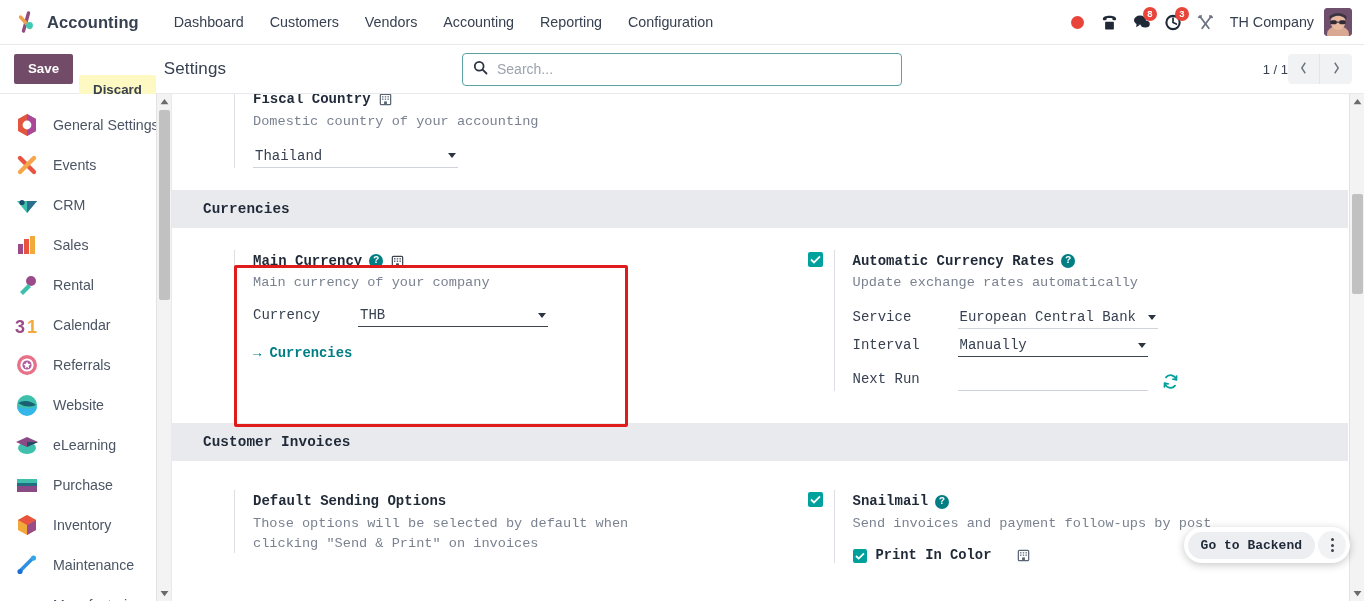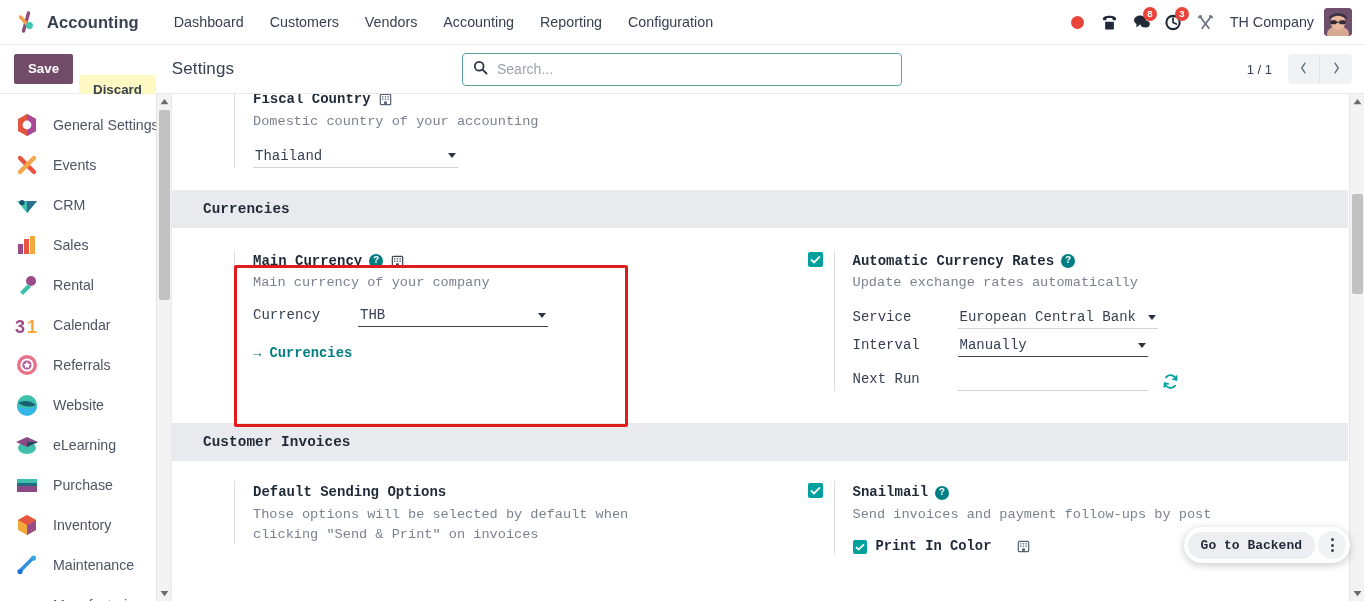--- a/index.html
+++ b/index.html
@@ -54,28 +54,28 @@
     height: 49px; min-height: 49px; background: #fff;
     display: flex; align-items: center; padding: 0 12px 0 14px;
     border-bottom: 1px solid #e7e9ed; position: relative;
   }
   .btn {
     font-size: 13.3px; font-weight: 600; border-radius: 2px; border: 1px solid transparent;
     padding: 6px 13px; cursor: pointer; line-height: 1.2; font-family: inherit;
   }
   .btn-save { background: #714b67; color: #fff; }
   .btn-discard { background: #fef9c3; color: #374151; margin-left: 6px; margin-top: 42px; }
-  .breadcrumb { font-size: 17px; color: #374151; margin-left: 16px; letter-spacing: .1px; }
+  .breadcrumb { font-size: 17px; color: #374151; margin-left: 8px; letter-spacing: .1px; }
   .searchbox {
     position: absolute; left: 462px; width: 440px; height: 33px;
     border: 1px solid #5ba2a4; border-radius: 4px; background: #fff;
     display: flex; align-items: center; padding: 0 10px; gap: 9px;
   }
   .search-ph { font-size: 14px; color: #9ba3ad; }
-  .pager { margin-left: auto; display: flex; align-items: center; gap: 16px; }
+  .pager { margin-left: auto; display: flex; align-items: center; gap: 0; }
   .pager-text { font-size: 13px; color: #374151; white-space: nowrap; }
   .pager-btns { display: flex; }
   .pager-btn {
     width: 32px; height: 30px; background: #f1f2f4; border: none; cursor: pointer;
     display: flex; align-items: center; justify-content: center; color: #6b7280;
   }
   .pager-btn:first-child { border-radius: 4px 0 0 4px; border-right: 1px solid #e2e4e8; }
   .pager-btn:last-child { border-radius: 0 4px 4px 0; }
 
   
@@ -588,21 +588,21 @@
                 </div>
               </div>
             </div>
           </div>
         </div>
 
         <div class="section-header" style="margin-top:32px;">
           <span class="section-title">Customer Invoices</span>
         </div>
 
-        <div class="grid-2" style="padding-top:20px;">
+        <div class="grid-2" style="padding-top:29px;">
           <div class="col">
             <div class="setting-row">
               <div class="setting-body" style="max-width:440px;padding-top:2px;">
                 <div class="s-title">Default Sending Options</div>
                 <div class="s-desc" style="max-width:420px;">Those options will be selected by default when clicking "Send &amp; Print" on invoices</div>
               </div>
             </div>
           </div>
 
           <div class="col right">

